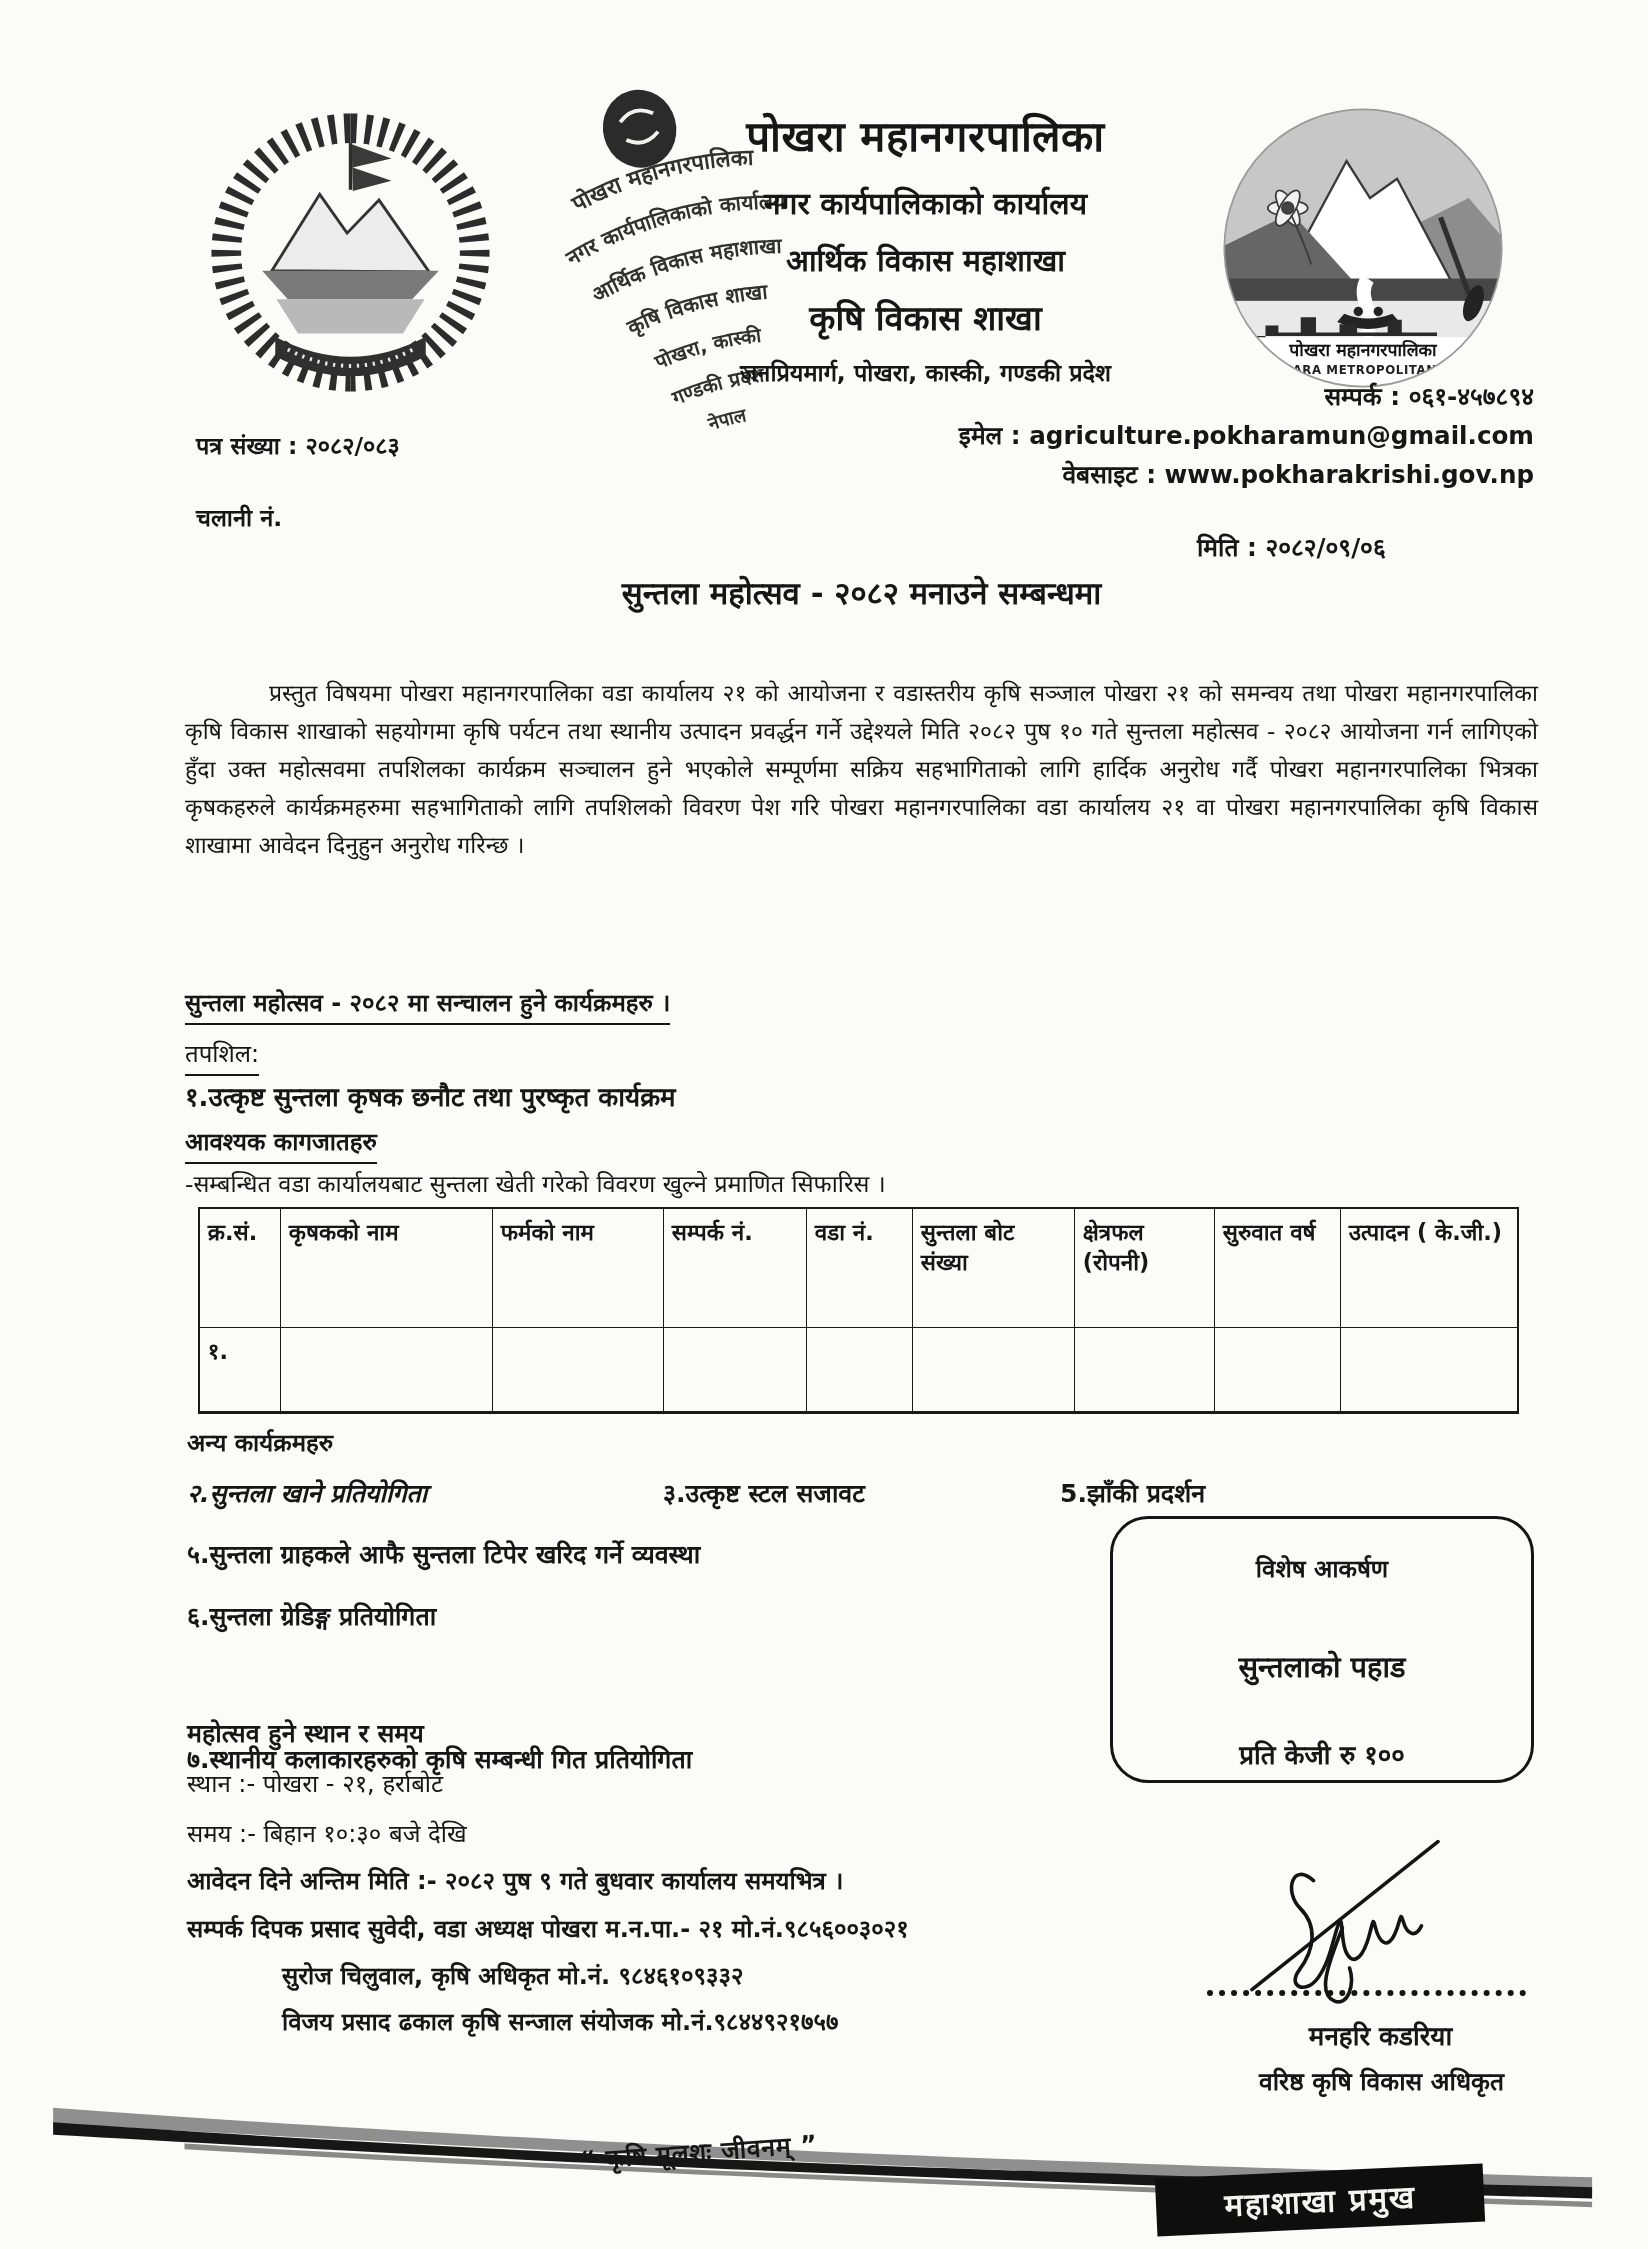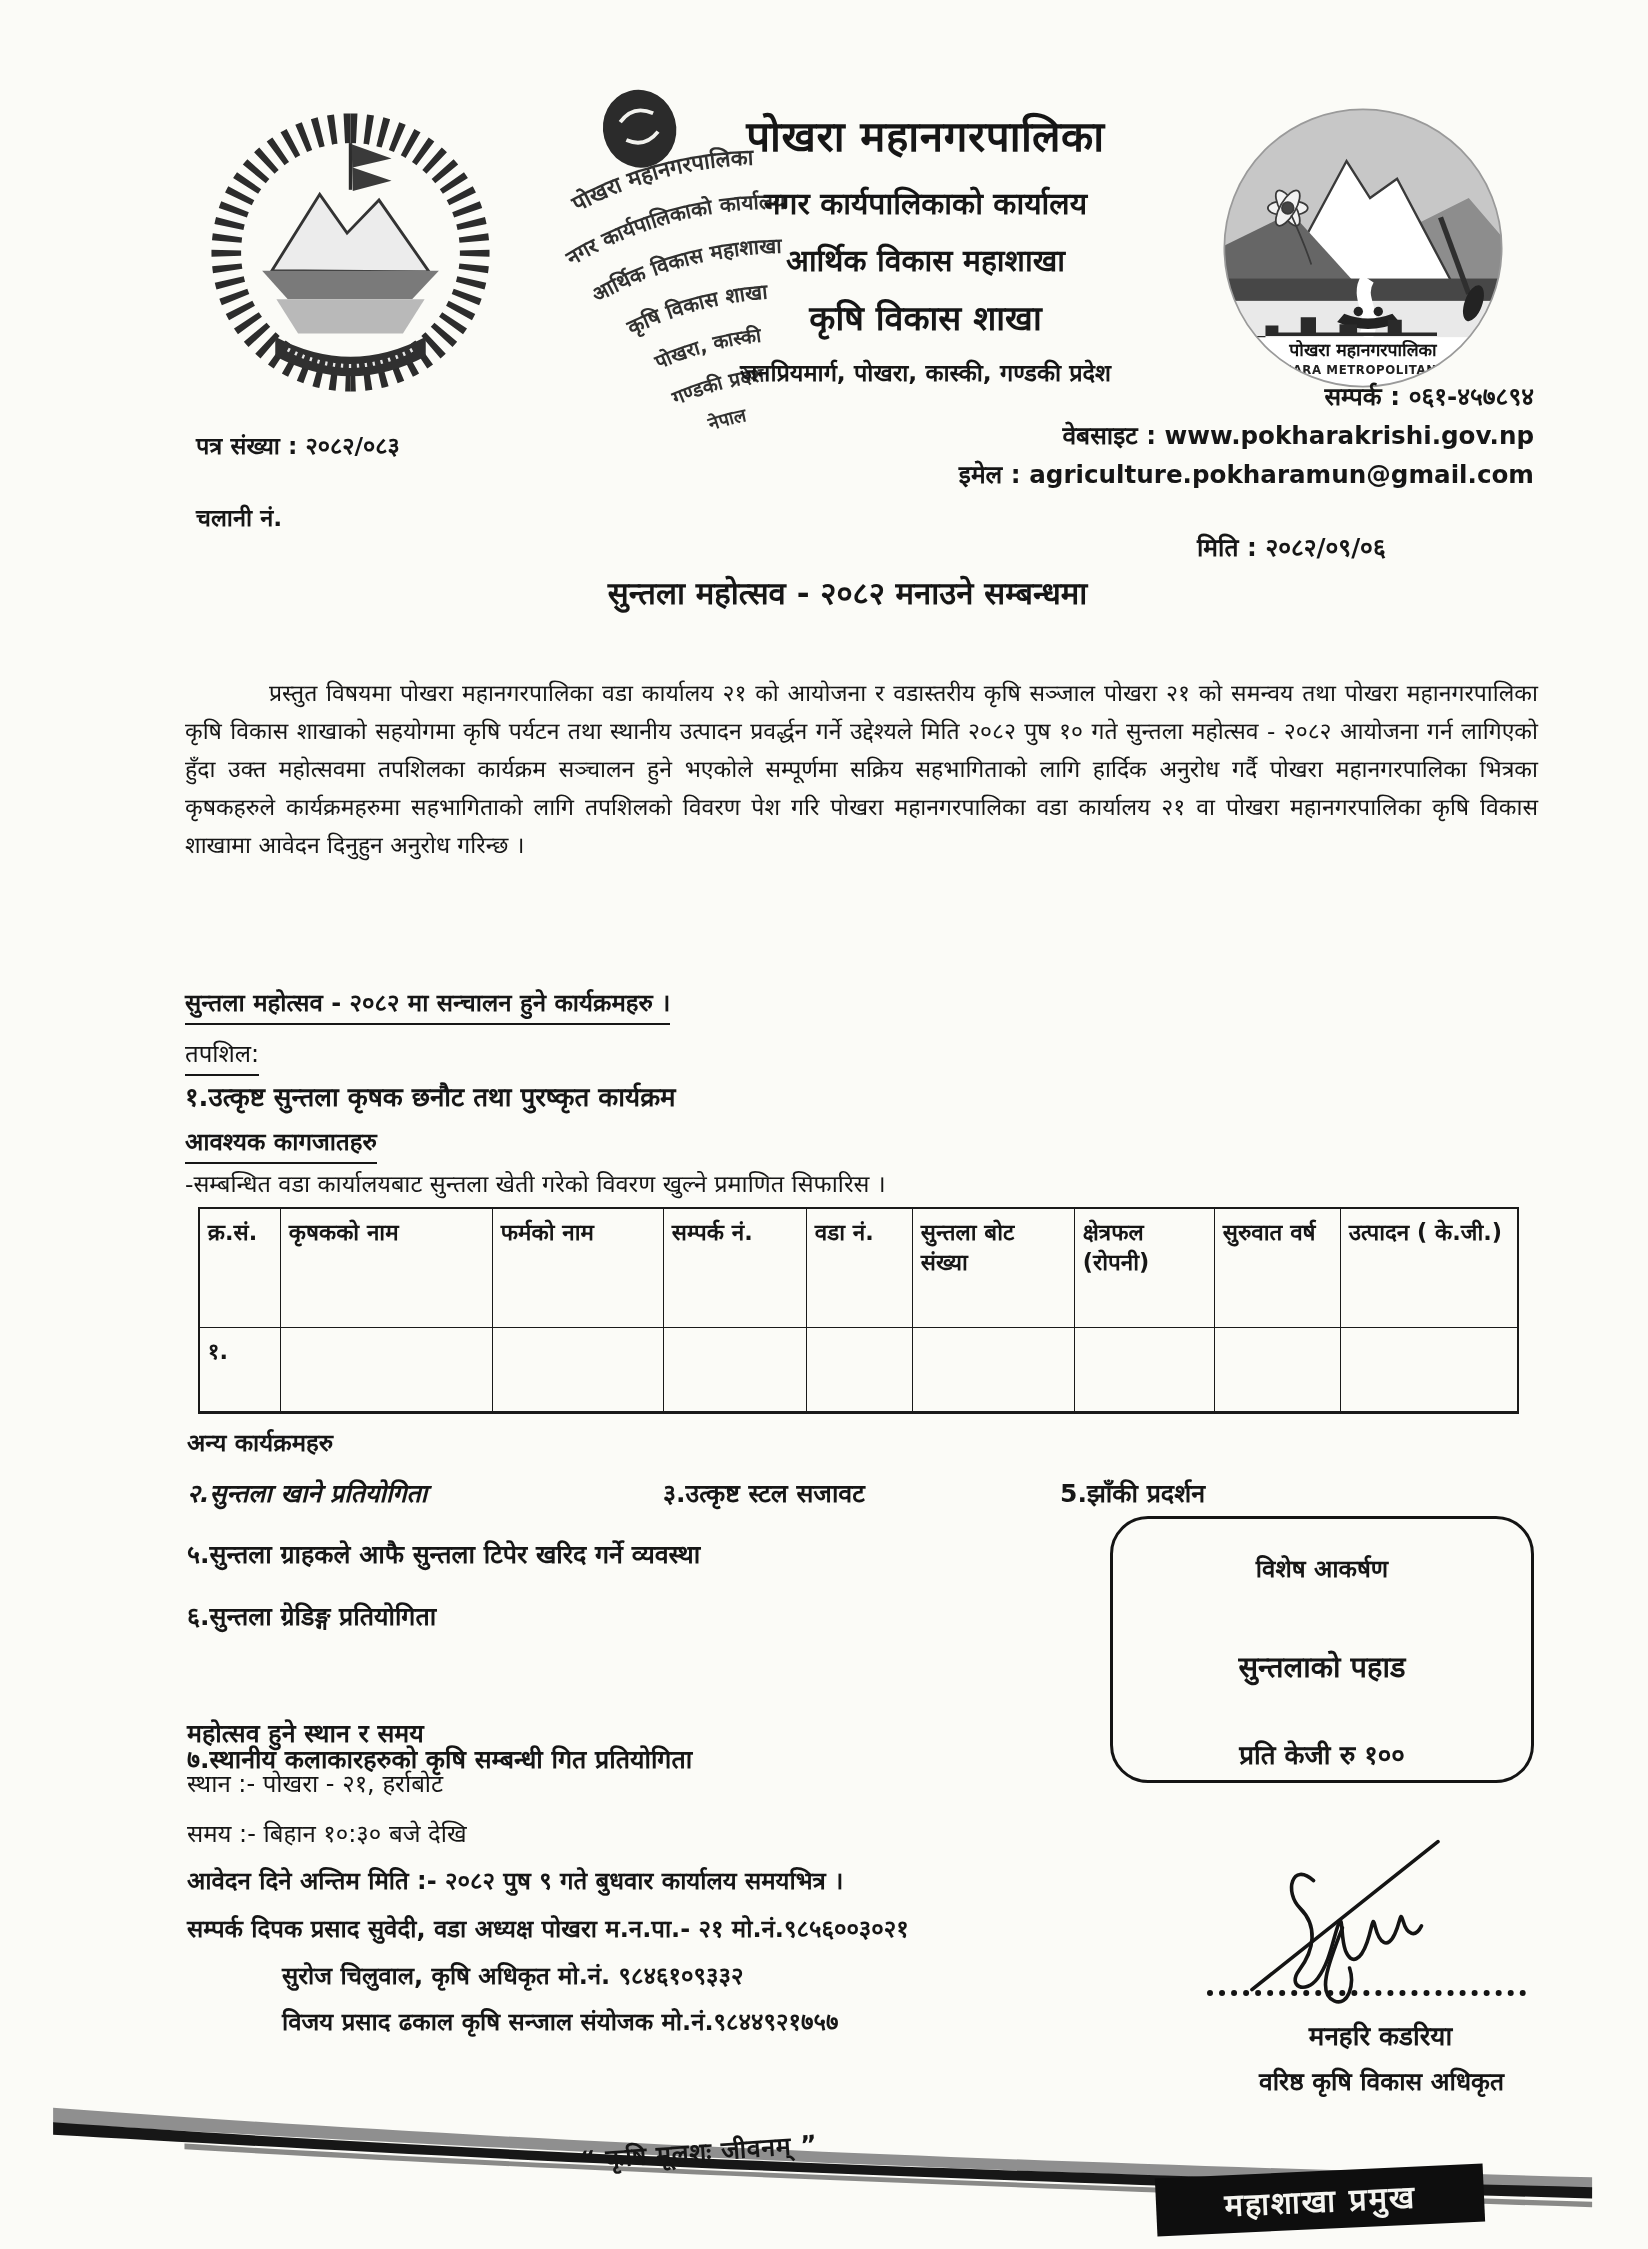--- a/index.html
+++ b/index.html
@@ -23,21 +23,21 @@
   #head-center .l5{font-size:23.5px;font-weight:600;margin-top:15.7px;}
 
   #contact-block{right:114px;top:385px;width:671px;line-height:1.0;}
   #contact-block div{margin-bottom:14.5px;}
   .contact-line{font-size:24.6px;font-weight:600;}
 
   #ref-no{left:196px;top:429px;font-size:23.5px;font-weight:600;}
   #dispatch-no{left:196px;top:480px;font-size:23.5px;font-weight:600;margin-top:21px;}
   #date-line{left:1197px;top:530px;font-size:24.6px;font-weight:600;}
 
-  #subject{left:171px;top:571px;width:1353px;font-size:31px;font-weight:700;}
+  #subject{left:185px;top:571px;width:1353px;font-size:31px;font-weight:700;}
 
   #body-par{
     left:185px;top:674px;width:1353px;
     font-size:23px;line-height:38px;text-align:justify;text-indent:84px;
     font-weight:500;
   }
 
   #program-heading{left:185px;top:985px;font-size:24px;font-weight:600;}
   #tapasil{left:185px;top:1036px;font-size:24px;font-weight:400;}
   #item1{left:185px;top:1078px;font-size:26px;font-weight:700;}
@@ -182,22 +182,22 @@
       <rect x="0" y="392" width="480" height="88" fill="#ffffff"></rect>
       <path d="M48,392 h26 v-20 h22 v12 h38 v-26 h26 v26 h40 v-14 h30 v14 h52 v-22 h24 v22 h60 v6 H48 Z" fill="#2a2a2a"></path>
       <text x="240" y="424" text-anchor="middle" font-size="30" font-weight="700" fill="#141414">पोखरा महानगरपालिका</text>
       <text x="240" y="455" text-anchor="middle" font-size="20" font-weight="600" fill="#222" letter-spacing="1">POKHARA METROPOLITAN CITY</text>
     </g>
     <circle cx="240" cy="240" r="236" fill="none" stroke="#9a9a9a" stroke-width="3"></circle>
   </svg>
 
   <div class="abs right" id="contact-block">
     <div class="contact-line">सम्पर्क : ०६१-४५७८९४</div>
+    <div class="contact-line">इमेल : agriculture.pokharamun@gmail.com</div>
     <div class="contact-line">वेबसाइट : www.pokharakrishi.gov.np</div>
-    <div class="contact-line">इमेल : agriculture.pokharamun@gmail.com</div>
   </div>
 
   <div class="abs" id="ref-no">पत्र संख्या : २०८२/०८३</div>
   <div class="abs" id="dispatch-no">चलानी नं.</div>
   <div class="abs" id="date-line">मिति : २०८२/०९/०६</div>
 
   <div class="abs center" id="subject">सुन्तला महोत्सव - २०८२ मनाउने सम्बन्धमा</div>
 
   <div class="abs" id="body-par">प्रस्तुत विषयमा पोखरा महानगरपालिका वडा कार्यालय २१ को आयोजना र वडास्तरीय कृषि सञ्जाल पोखरा २१ को समन्वय तथा पोखरा महानगरपालिका कृषि विकास शाखाको सहयोगमा कृषि पर्यटन तथा स्थानीय उत्पादन प्रवर्द्धन गर्ने उद्देश्यले मिति २०८२ पुष १० गते सुन्तला महोत्सव - २०८२ आयोजना गर्न लागिएको हुँदा उक्त महोत्सवमा तपशिलका कार्यक्रम सञ्चालन हुने भएकोले सम्पूर्णमा सक्रिय सहभागिताको लागि हार्दिक अनुरोध गर्दै पोखरा महानगरपालिका भित्रका कृषकहरुले कार्यक्रमहरुमा सहभागिताको लागि तपशिलको विवरण पेश गरि पोखरा महानगरपालिका वडा कार्यालय २१ वा पोखरा महानगरपालिका कृषि विकास शाखामा आवेदन दिनुहुन अनुरोध गरिन्छ ।</div>
 

